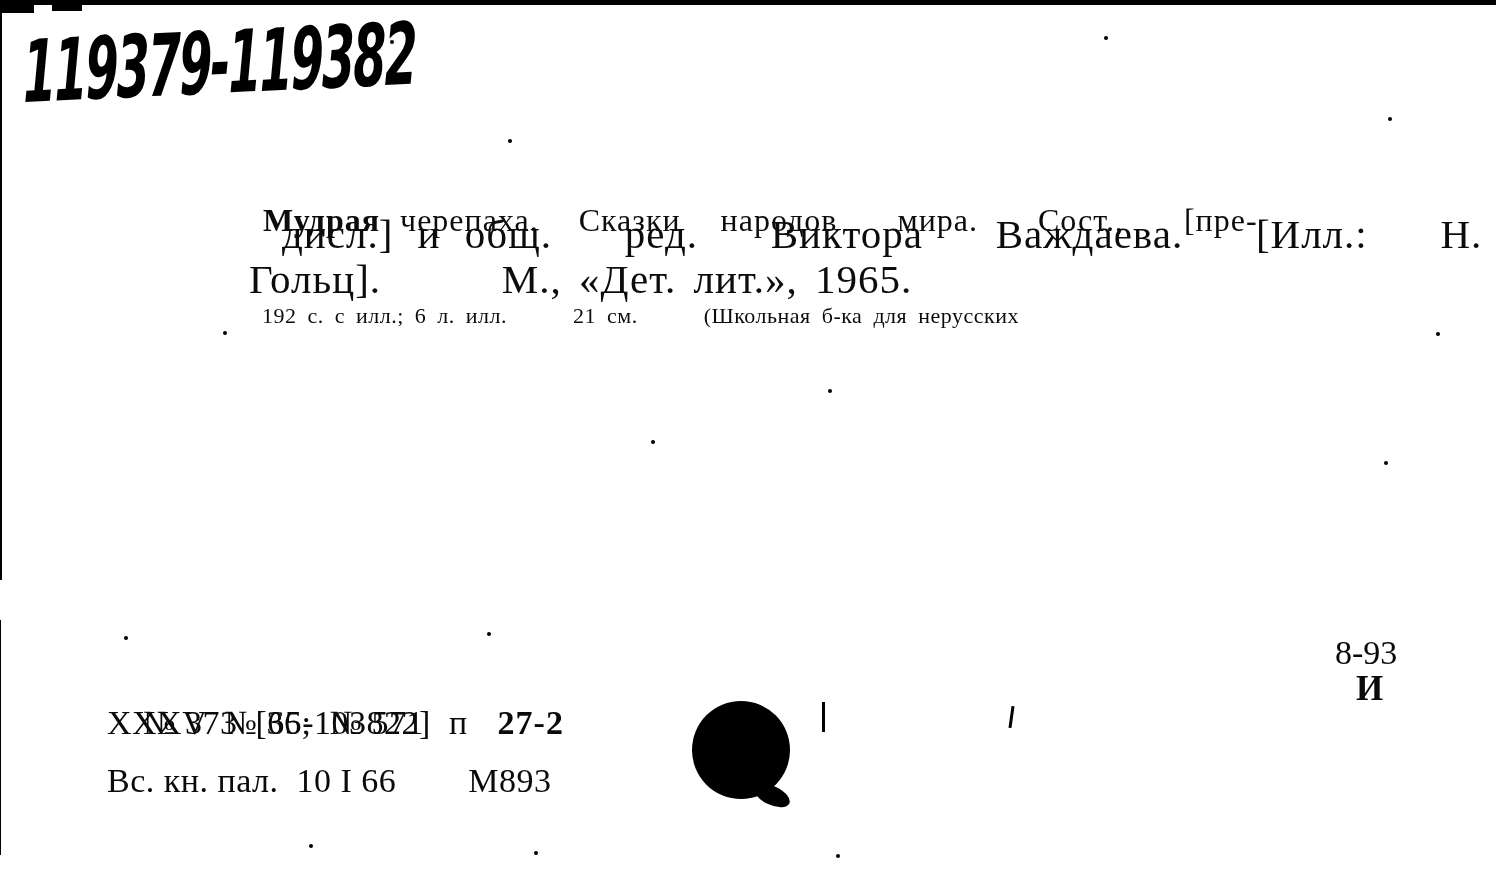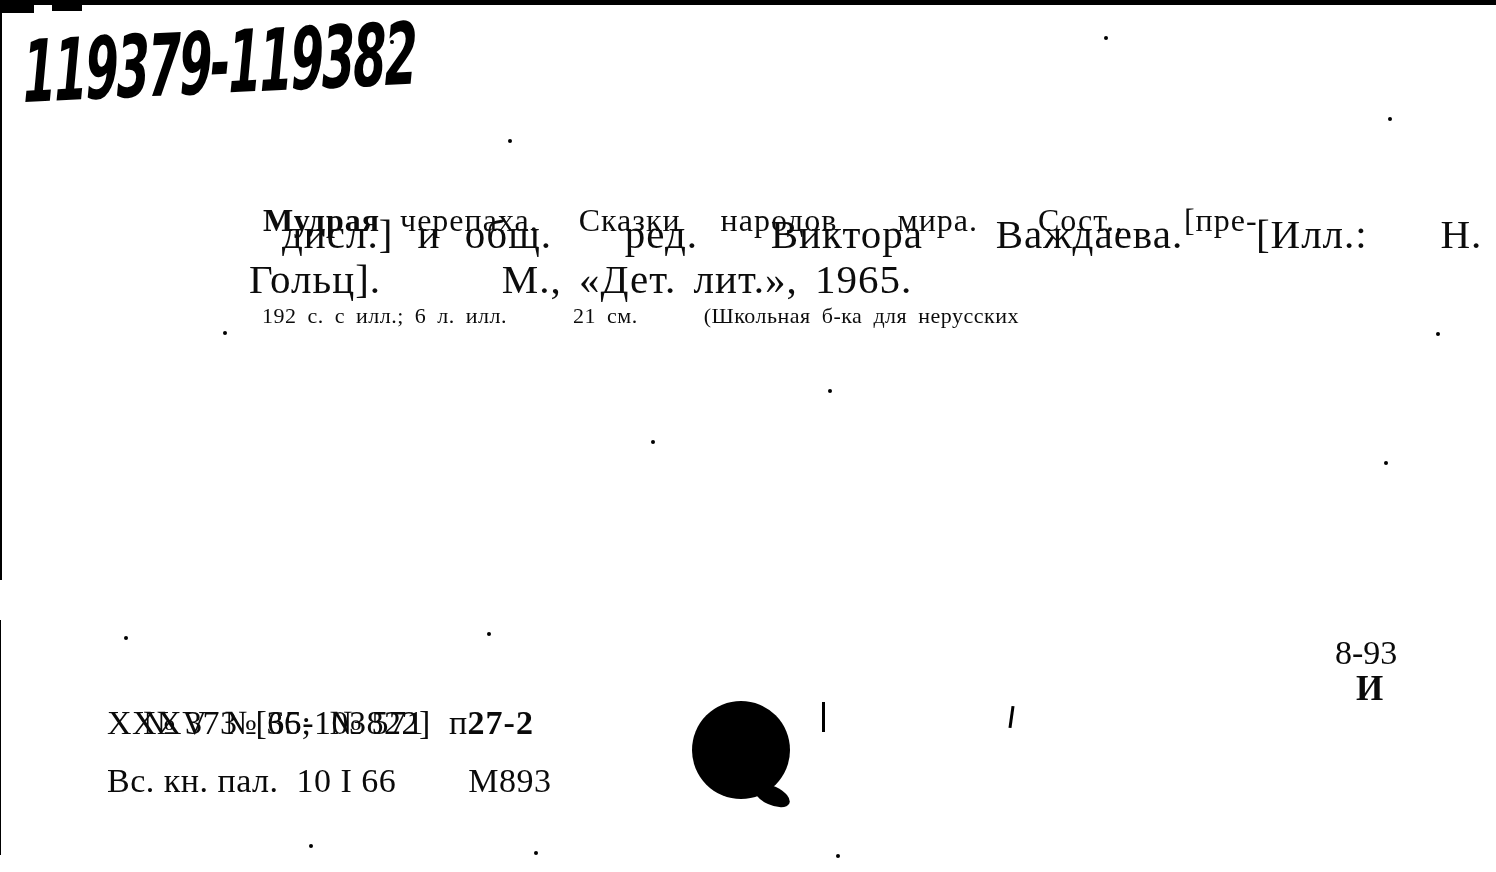--- a/index.html
+++ b/index.html
@@ -45,21 +45,21 @@
   .added-entry {
     left: 268px; top: 477px;
     font-size: 37px;
     letter-spacing: 1px;
     word-spacing: 7px;
   }
 
   
   .bl { font-size: 34px; letter-spacing: 0.5px; }
   .bl1 { left: 107px; top: 666px; }
-  .bl1 .boldpart { font-weight: bold; letter-spacing: 1px; }
+  .bl1 .boldpart { font-weight: bold; margin-left: 30px; letter-spacing: 1px; }
   .bl2 { left: 107px; top: 704px; }
   .bl3 { left: 107px; top: 742px; margin-top: 20px; }
 
   
   .br1 { left: 1315px; top: 634px; font-size: 34px; margin-left: 20px; }
   .br2 { left: 1356px; top: 669px; font-size: 35px; font-weight: bold; }
 
   
   .punch-hole {
     left: 692px; top: 701px;

